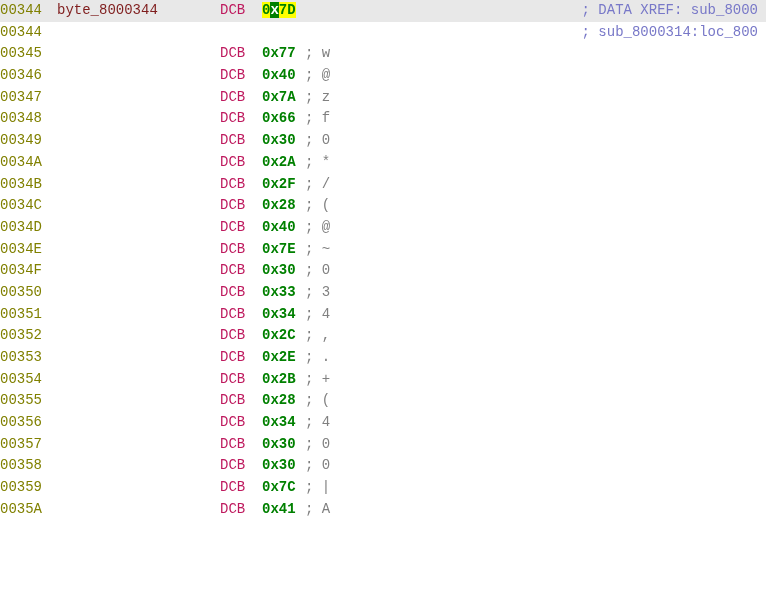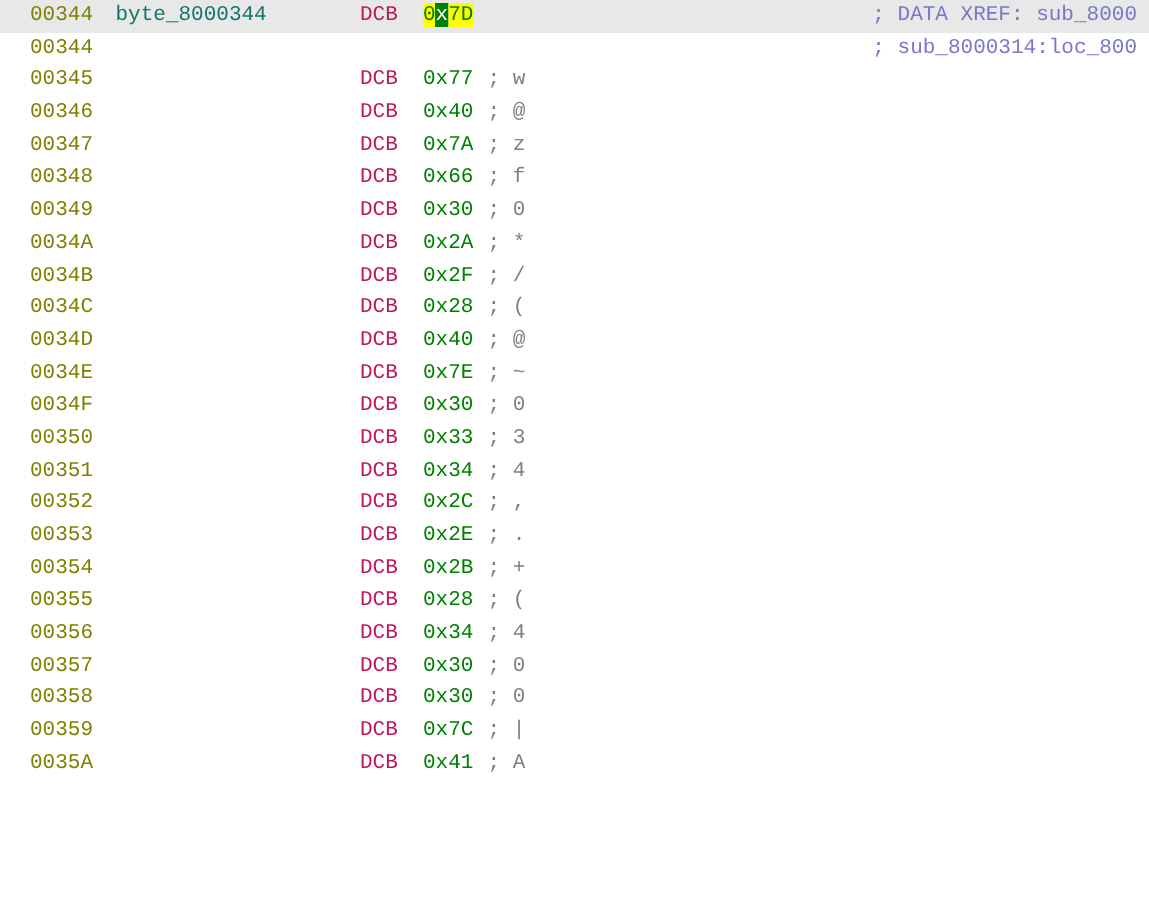--- a/index.html
+++ b/index.html
@@ -15,48 +15,48 @@
       overflow: hidden;
       line-height: 1.55;
     }
     .disasm-view {
       white-space: pre;
     }
     .line {
       display: flex;
       height: 21.7px;
       align-items: center;
-      padding-left: 20px;
     }
     .line.highlighted {
       background: #e8e8e8;
     }
     .addr {
       color: #808000;
       width: 57px;
       flex-shrink: 0;
     }
     .label {
-      color: #0f766e;
+      color: #7f1d1d;
       width: 163px;
       flex-shrink: 0;
     }
     .label-empty {
       width: 163px;
       flex-shrink: 0;
     }
     .mnemonic {
       color: #be185d;
       width: 42px;
       flex-shrink: 0;
     }
     .operand {
       color: #008000;
       width: 43px;
       flex-shrink: 0;
+      font-weight: bold;
     }
     .hl-yellow {
       background: #ffff00;
       color: #008000;
     }
     .hl-green {
       background: #008000;
       color: #ffffff;
     }
     .semicolon {

